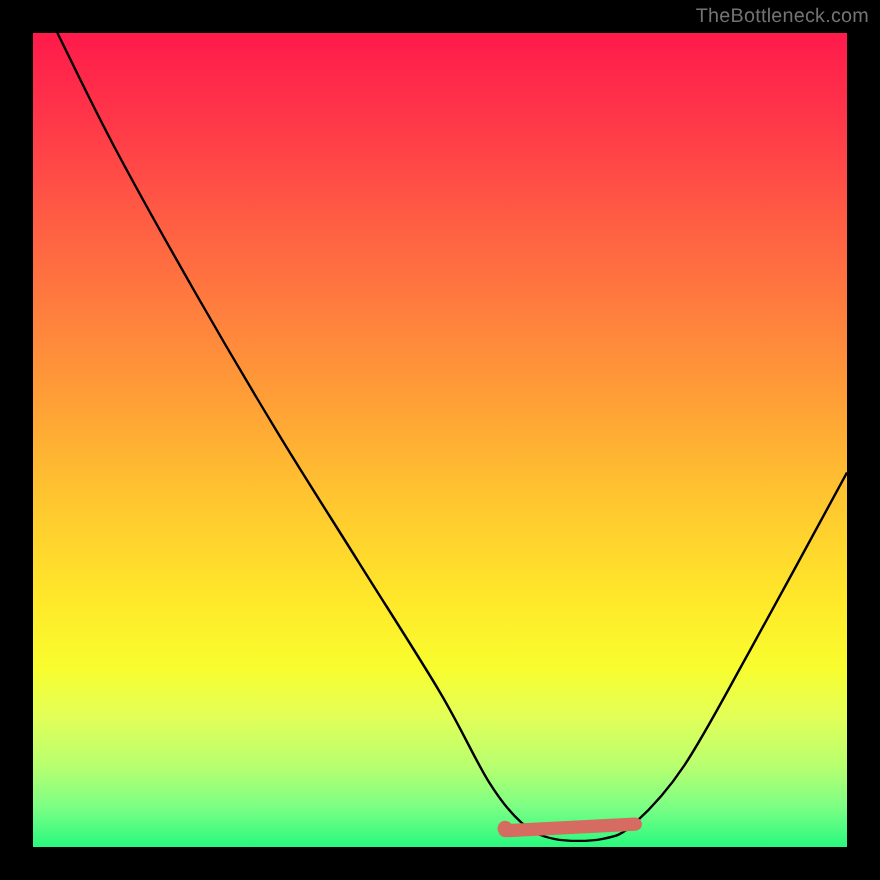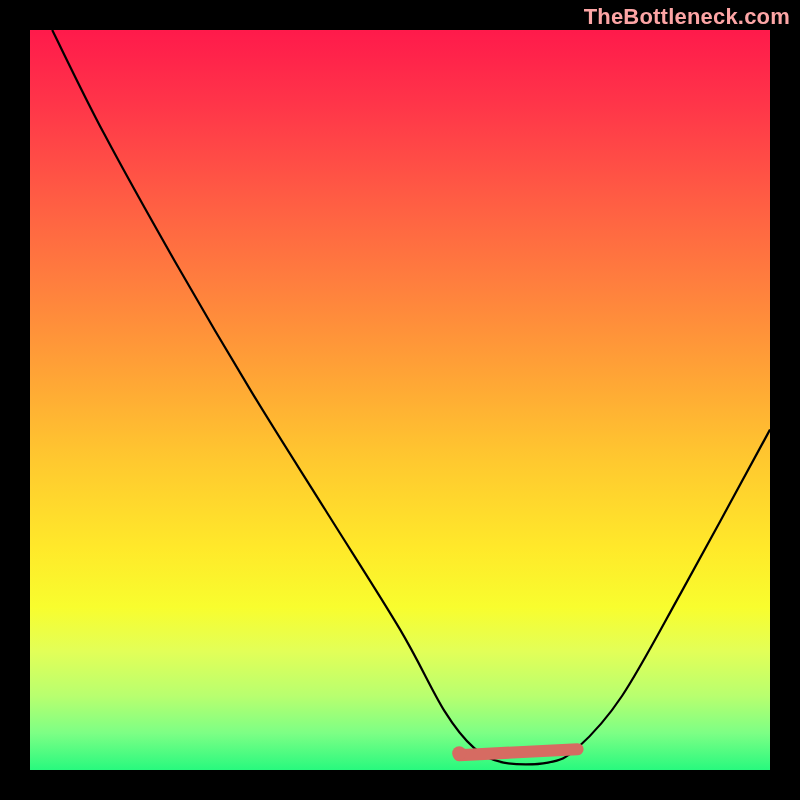--- a/index.html
+++ b/index.html
@@ -14,23 +14,23 @@
   .frame {
     position: relative;
     width: 800px;
     height: 800px;
     background: #000;
   }
   .watermark {
     position: absolute;
     top: 4px;
     right: 10px;
-    color: #fca5a5;
-    font-size: 22px;
-    font-weight: bold;
+    color: #737373;
+    font-size: 18px;
+    font-weight: normal;
     letter-spacing: 0.2px;
     z-index: 5;
   }
   .plot-area {
     position: absolute;
     left: 30px;
     top: 30px;
     width: 740px;
     height: 740px;
     overflow: hidden;

